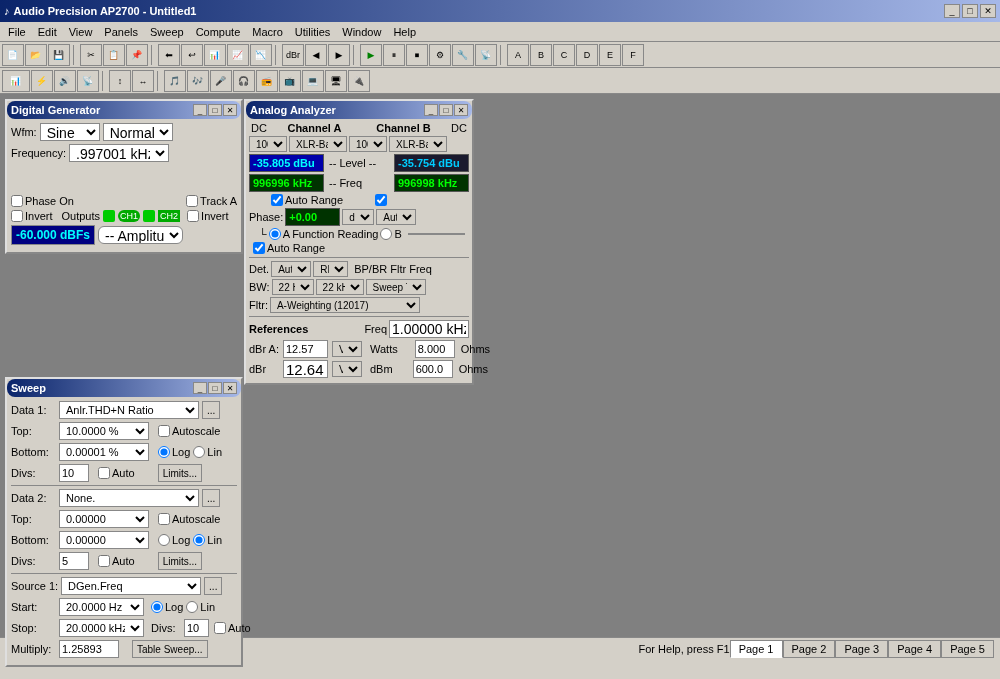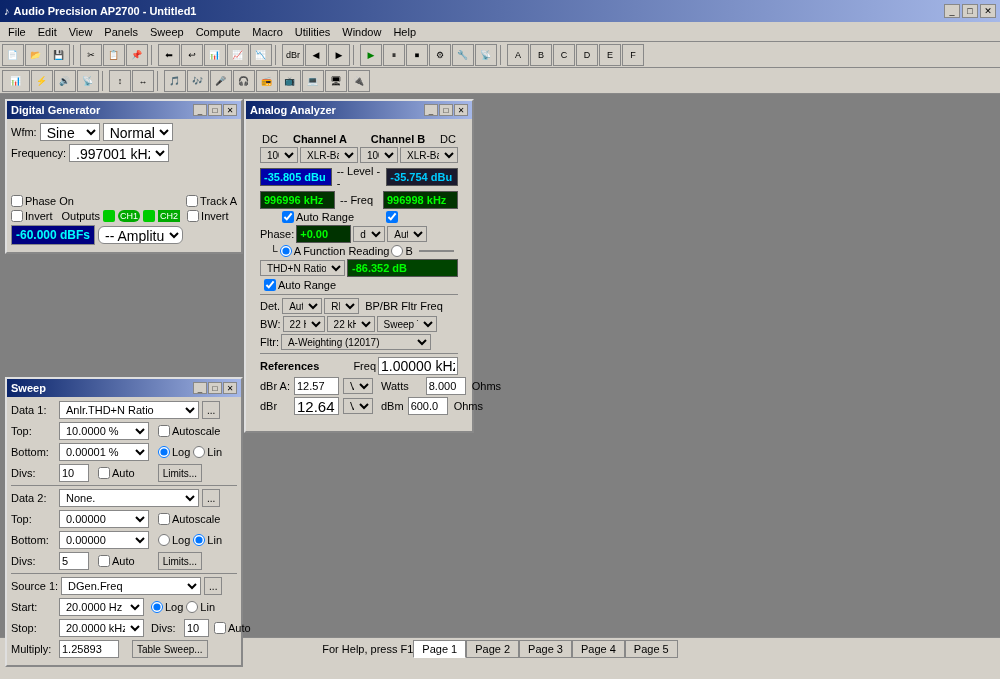--- a/index.html
+++ b/index.html
@@ -88,22 +88,22 @@
       width: 1000px;
       height: 543px;
     }
 
     
     .status-bar {
       background: #d4d0c8;
       height: 22px;
       display: flex;
       align-items: center;
-      justify-content: center;
-      padding: 0 24px;
+      justify-content: flex-end;
+      padding: 0 6px;
       border-top: 1px solid #888;
     }
     .page-tabs { display: flex; gap: 0; }
     .page-tab {
       padding: 2px 8px;
       border: 1px solid #888;
       background: #d4d0c8;
       cursor: pointer;
       font-size: 11px;
     }
@@ -120,20 +120,21 @@
     .win-title {
       background: linear-gradient(to right, #0a246a, #a6b8e8);
       color: white;
       height: 18px;
       display: flex;
       align-items: center;
       padding: 0 4px;
       font-size: 11px;
       font-weight: bold;
       justify-content: space-between;
+      border-radius: 8px;
     }
     .win-title-btns { display: flex; gap: 1px; }
     .win-btn {
       width: 14px; height: 12px;
       background: #d4d0c8;
       border: 1px solid #888;
       font-size: 8px;
       cursor: pointer;
       display: flex; align-items: center; justify-content: center;
       color: black;
@@ -177,21 +178,21 @@
       font-weight: bold;
       padding: 1px 4px;
       height: 20px;
       display: flex;
       align-items: center;
       min-width: 80px;
     }
 
     
     .aa-win { top: 5px; left: 244px; width: 230px; }
-    .aa-content { padding: 14px; }
+    .aa-content { padding: 3px; }
 
     .display-blue {
       background: #0000aa;
       color: #00ffff;
       border: 1px solid #555;
       font-size: 11px;
       font-weight: bold;
       padding: 1px 3px;
       height: 18px;
       display: flex;
@@ -537,26 +538,20 @@
           <span>A</span>
         </label>
         <span class="function-reading-text">Function Reading</span>
         <label class="checkbox-label">
           <input type="radio" name="source" style="">
           <span>B</span>
         </label>
         <span style="flex:1;height:2px;background:#888;margin:0 4px;"></span>
       </div>
 
-      <div class="aa-row">
-        <select class="small-select" style="width:85px;">
-          <option>THD+N Ratio</option>
-        </select>
-        <div class="thdn-display">-86.352 dB</div>
-      </div>
 
       <div class="aa-row">
         <label class="checkbox-label" style="margin-left:4px;">
           <input type="checkbox" checked="" style="">
           <span>Auto Range</span>
         </label>
       </div>
 
       <div class="section-divider"></div>
 
@@ -613,21 +608,21 @@
       </div>
 
       <div class="ref-row">
         <span class="ref-label">dBr</span>
         <input type="text" value="12.64" style="width: 45px; height: 18px; font-size: 15px; border: 1px solid rgb(136, 136, 136); background: white;">
         <select class="small-select" style="width:30px;">
           <option>V</option>
         </select>
         <span style="flex:1"></span>
         <span>dBm</span>
-        <input type="text" value="600.0" style="width: 40px; height: 18px; font-size: 11px; border: 1px solid rgb(136, 136, 136); background: white; margin-left: 0;">
+        <input type="text" value="600.0" style="width: 40px; height: 18px; font-size: 11px; border: 1px solid rgb(136, 136, 136); background: white; margin-left: 16px;">
         <span style="margin-left:2px;">Ohms</span>
       </div>
     </div>
   </div>
 
   <div class="win sw-win">
     <div class="win-title">
       <span>Sweep</span>
       <div class="win-title-btns">
         <button class="win-btn">_</button>

